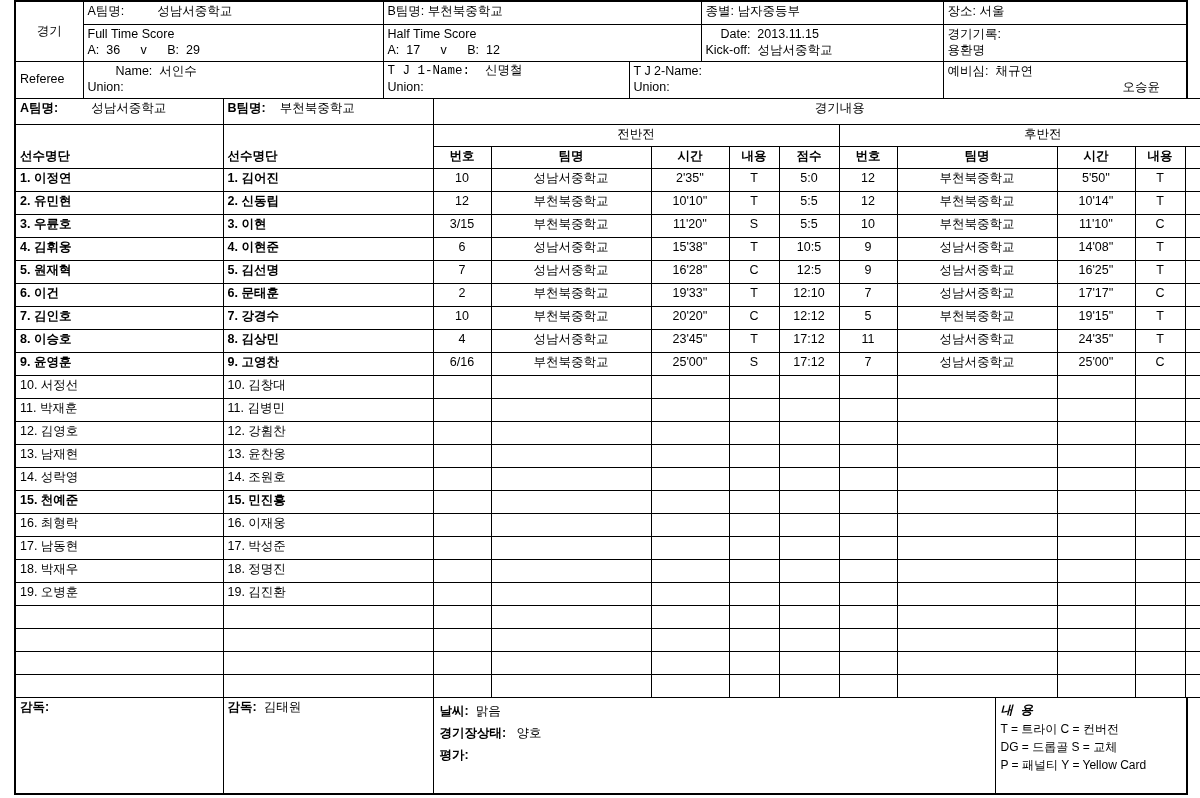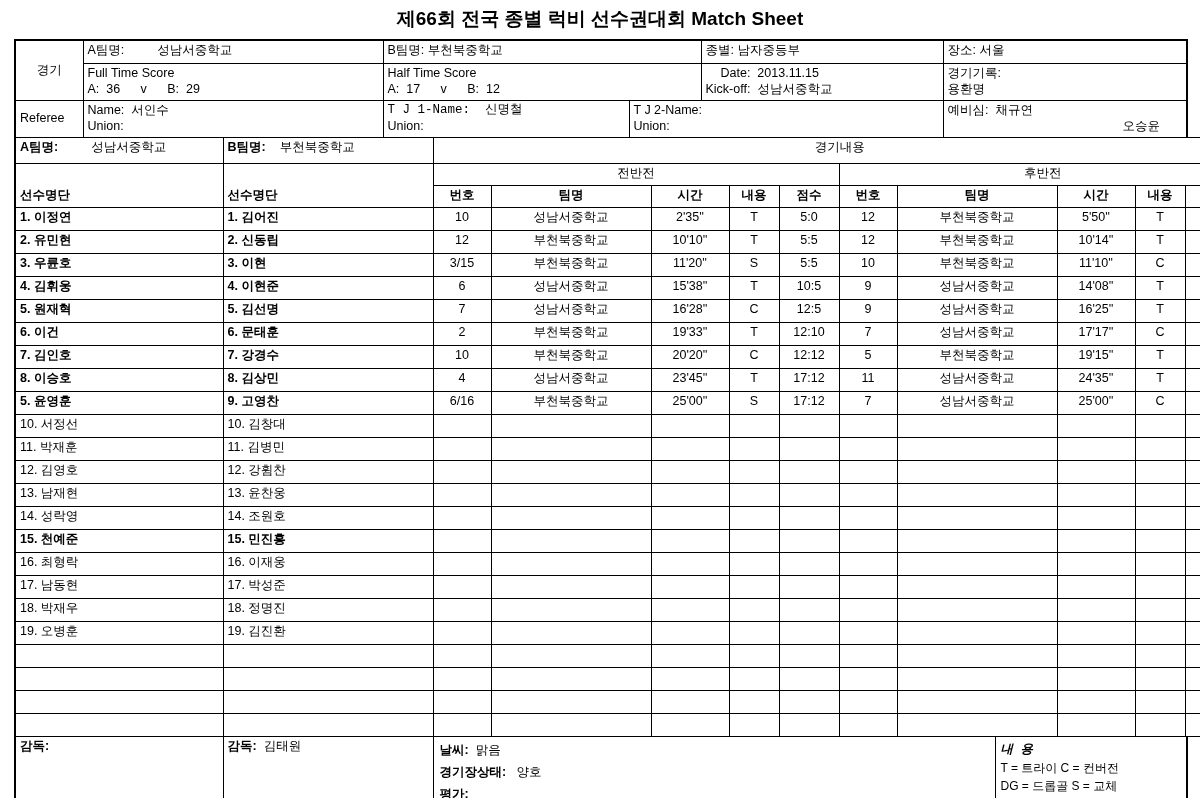--- a/index.html
+++ b/index.html
@@ -54,21 +54,20 @@
   .inline-gap { display:inline-block; width: 26px; }
   .nm { padding-left: 6px; }
   .score-cell { white-space: nowrap; }
   .vsep { display:inline-block; width:40px; text-align:center; }
 </style>
 </head>
 <body>
 
 <div class="page">
 
-  <div class="doc-title">제66회 전국 종별 럭비 선수권대회  Match Sheet</div>
 
   <table class="sheet">
     <colgroup>
       <col style="width:68px">
       <col style="width:300px">
       <col style="width:318px">
       <col style="width:242px">
       <col style="width:244px">
     </colgroup>
     <tbody>
@@ -138,21 +137,21 @@
       <col style="width:246px">
       <col style="width:314px">
       <col style="width:244px">
     </colgroup>
     <tbody>
         <tr>
       <td class="thick-l" style="vertical-align:middle">
         <span>Referee</span>
       </td>
       <td style="padding:0">
-        <div style="padding:2px 4px 0 4px;">
+        <div style="padding:2px 4px 0 4px;margin-left:28px;">
           <span>Name:</span>
           <span>&nbsp;</span><span>서인수</span>
         </div>
         <div style="padding:1px 4px 2px 4px;">
           <span>Union:</span>
           <span>&nbsp;</span><span></span>
         </div>
       </td>
       <td style="padding:0">
         <div style="padding:2px 4px 0 4px;font-family:Liberation Mono, monospace;">
@@ -346,21 +345,21 @@
       <td class="c">23'45''</td>
       <td class="c">T</td>
       <td class="c">17:12</td>
       <td class="c">11</td>
       <td class="c">성남서중학교</td>
       <td class="c">24'35''</td>
       <td class="c">T</td>
       <td class="c thick-r">34:29</td>
     </tr>
     <tr class="row-h">
-      <td class="thick-l b nm">5. 윤영훈</td>
+      <td class="thick-l b nm">9. 윤영훈</td>
       <td class="b nm">9. 고영찬</td>
       <td class="c">6/16</td>
       <td class="c">부천북중학교</td>
       <td class="c">25'00''</td>
       <td class="c">S</td>
       <td class="c">17:12</td>
       <td class="c">7</td>
       <td class="c">성남서중학교</td>
       <td class="c">25'00''</td>
       <td class="c">C</td>

